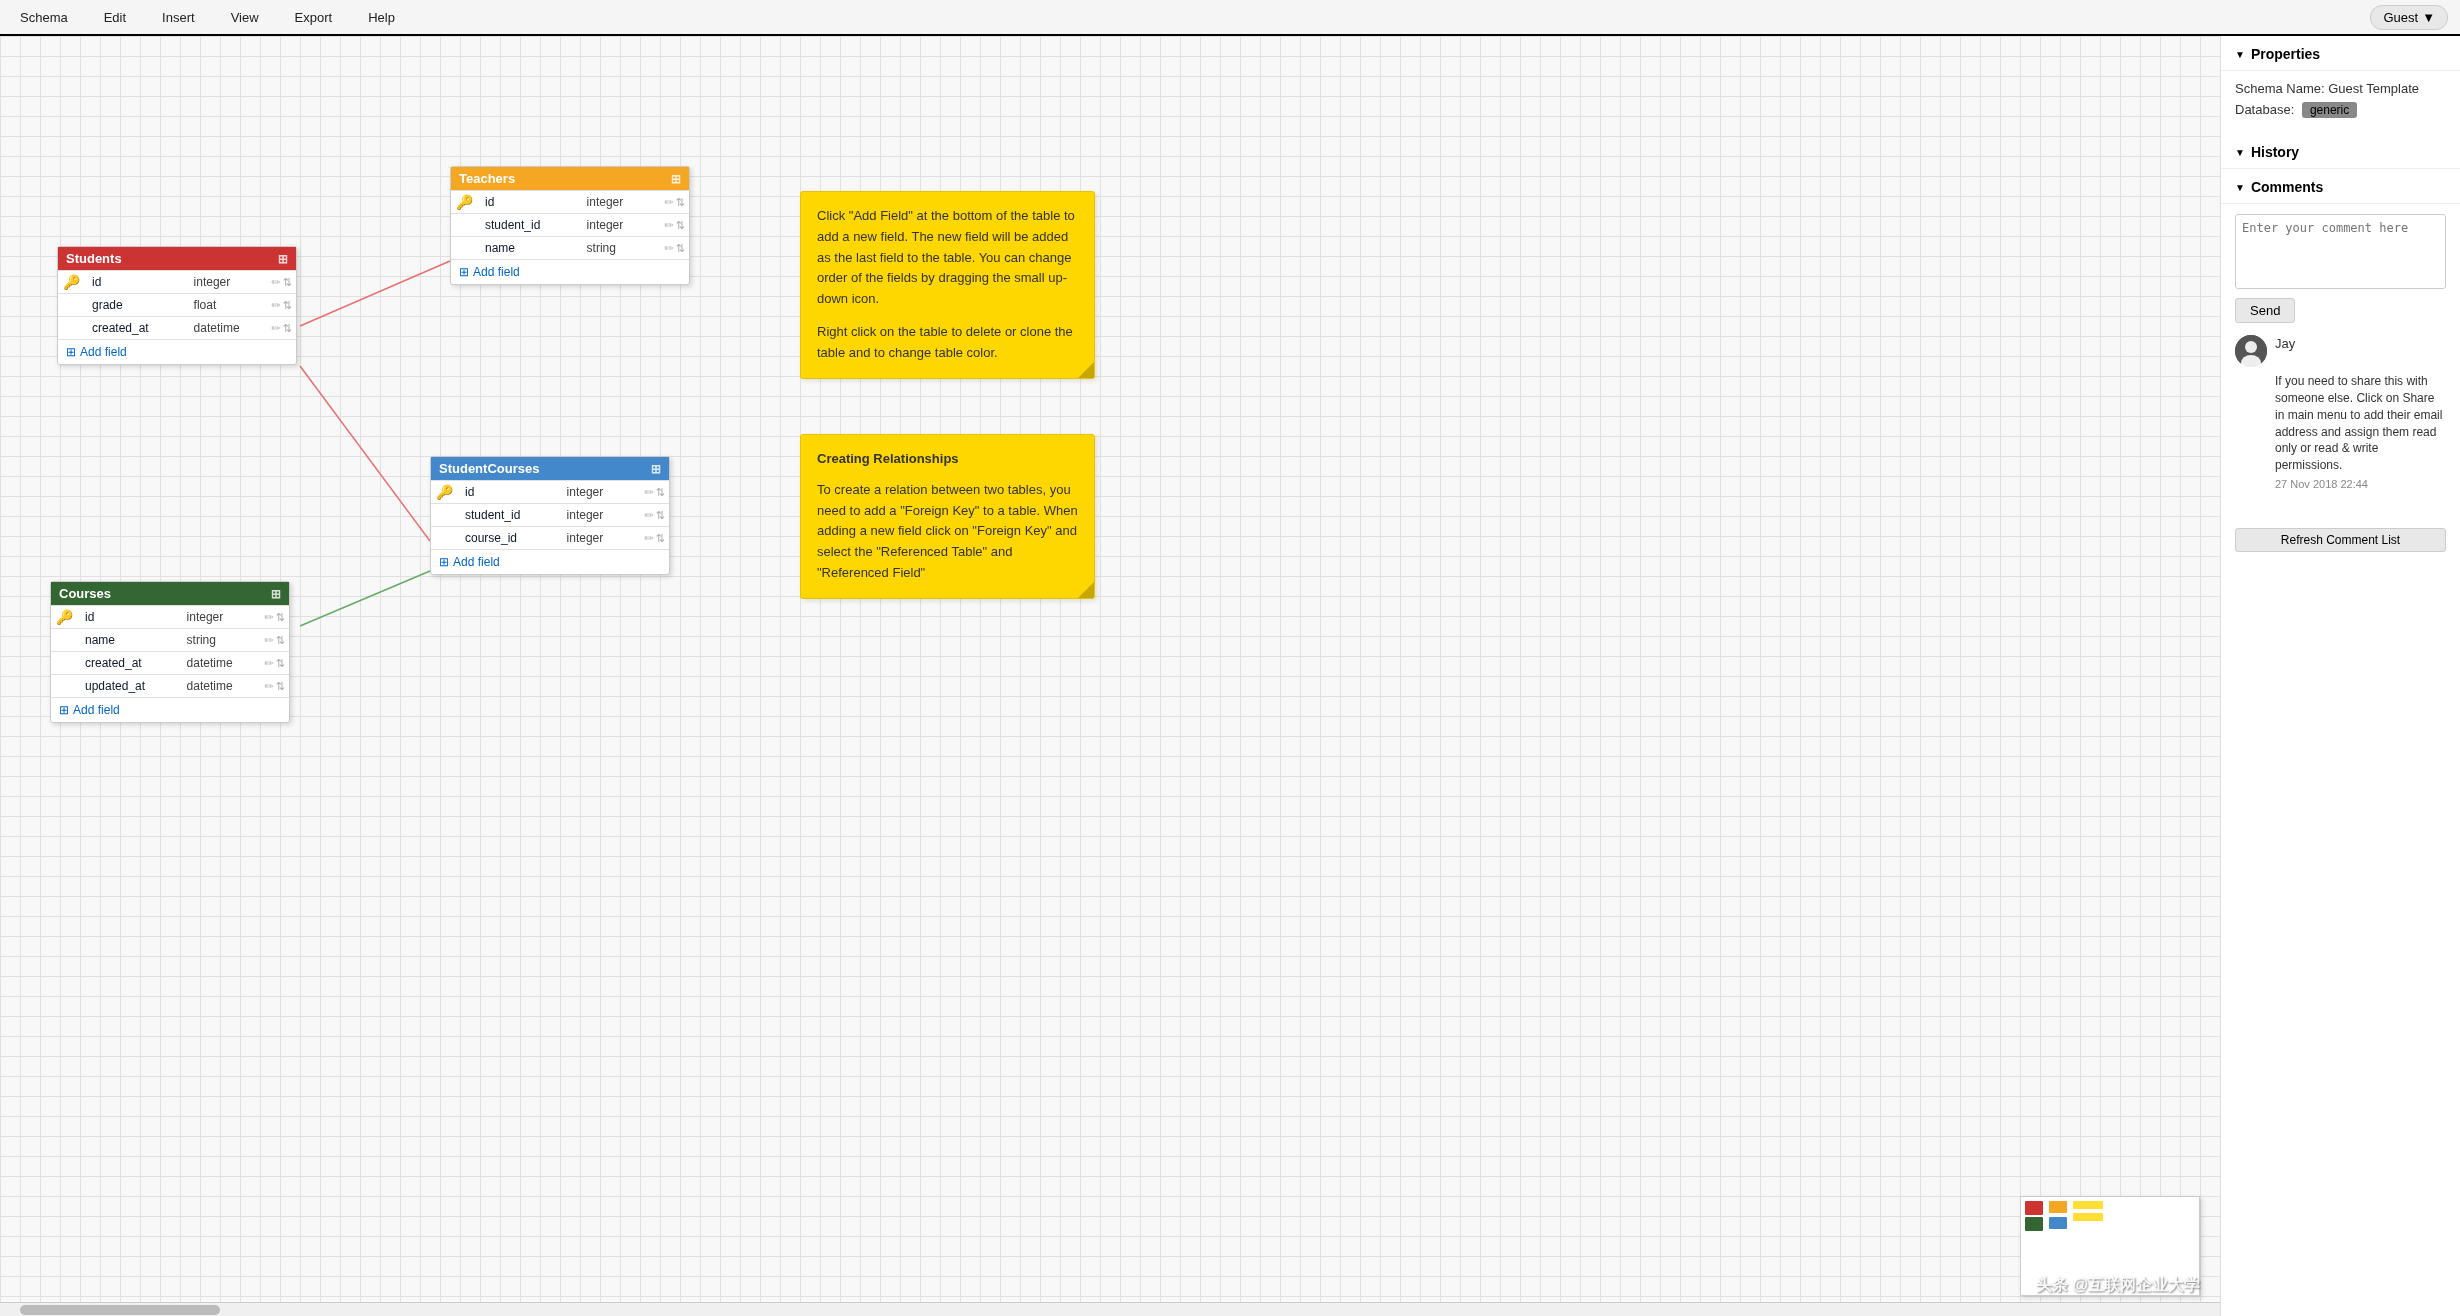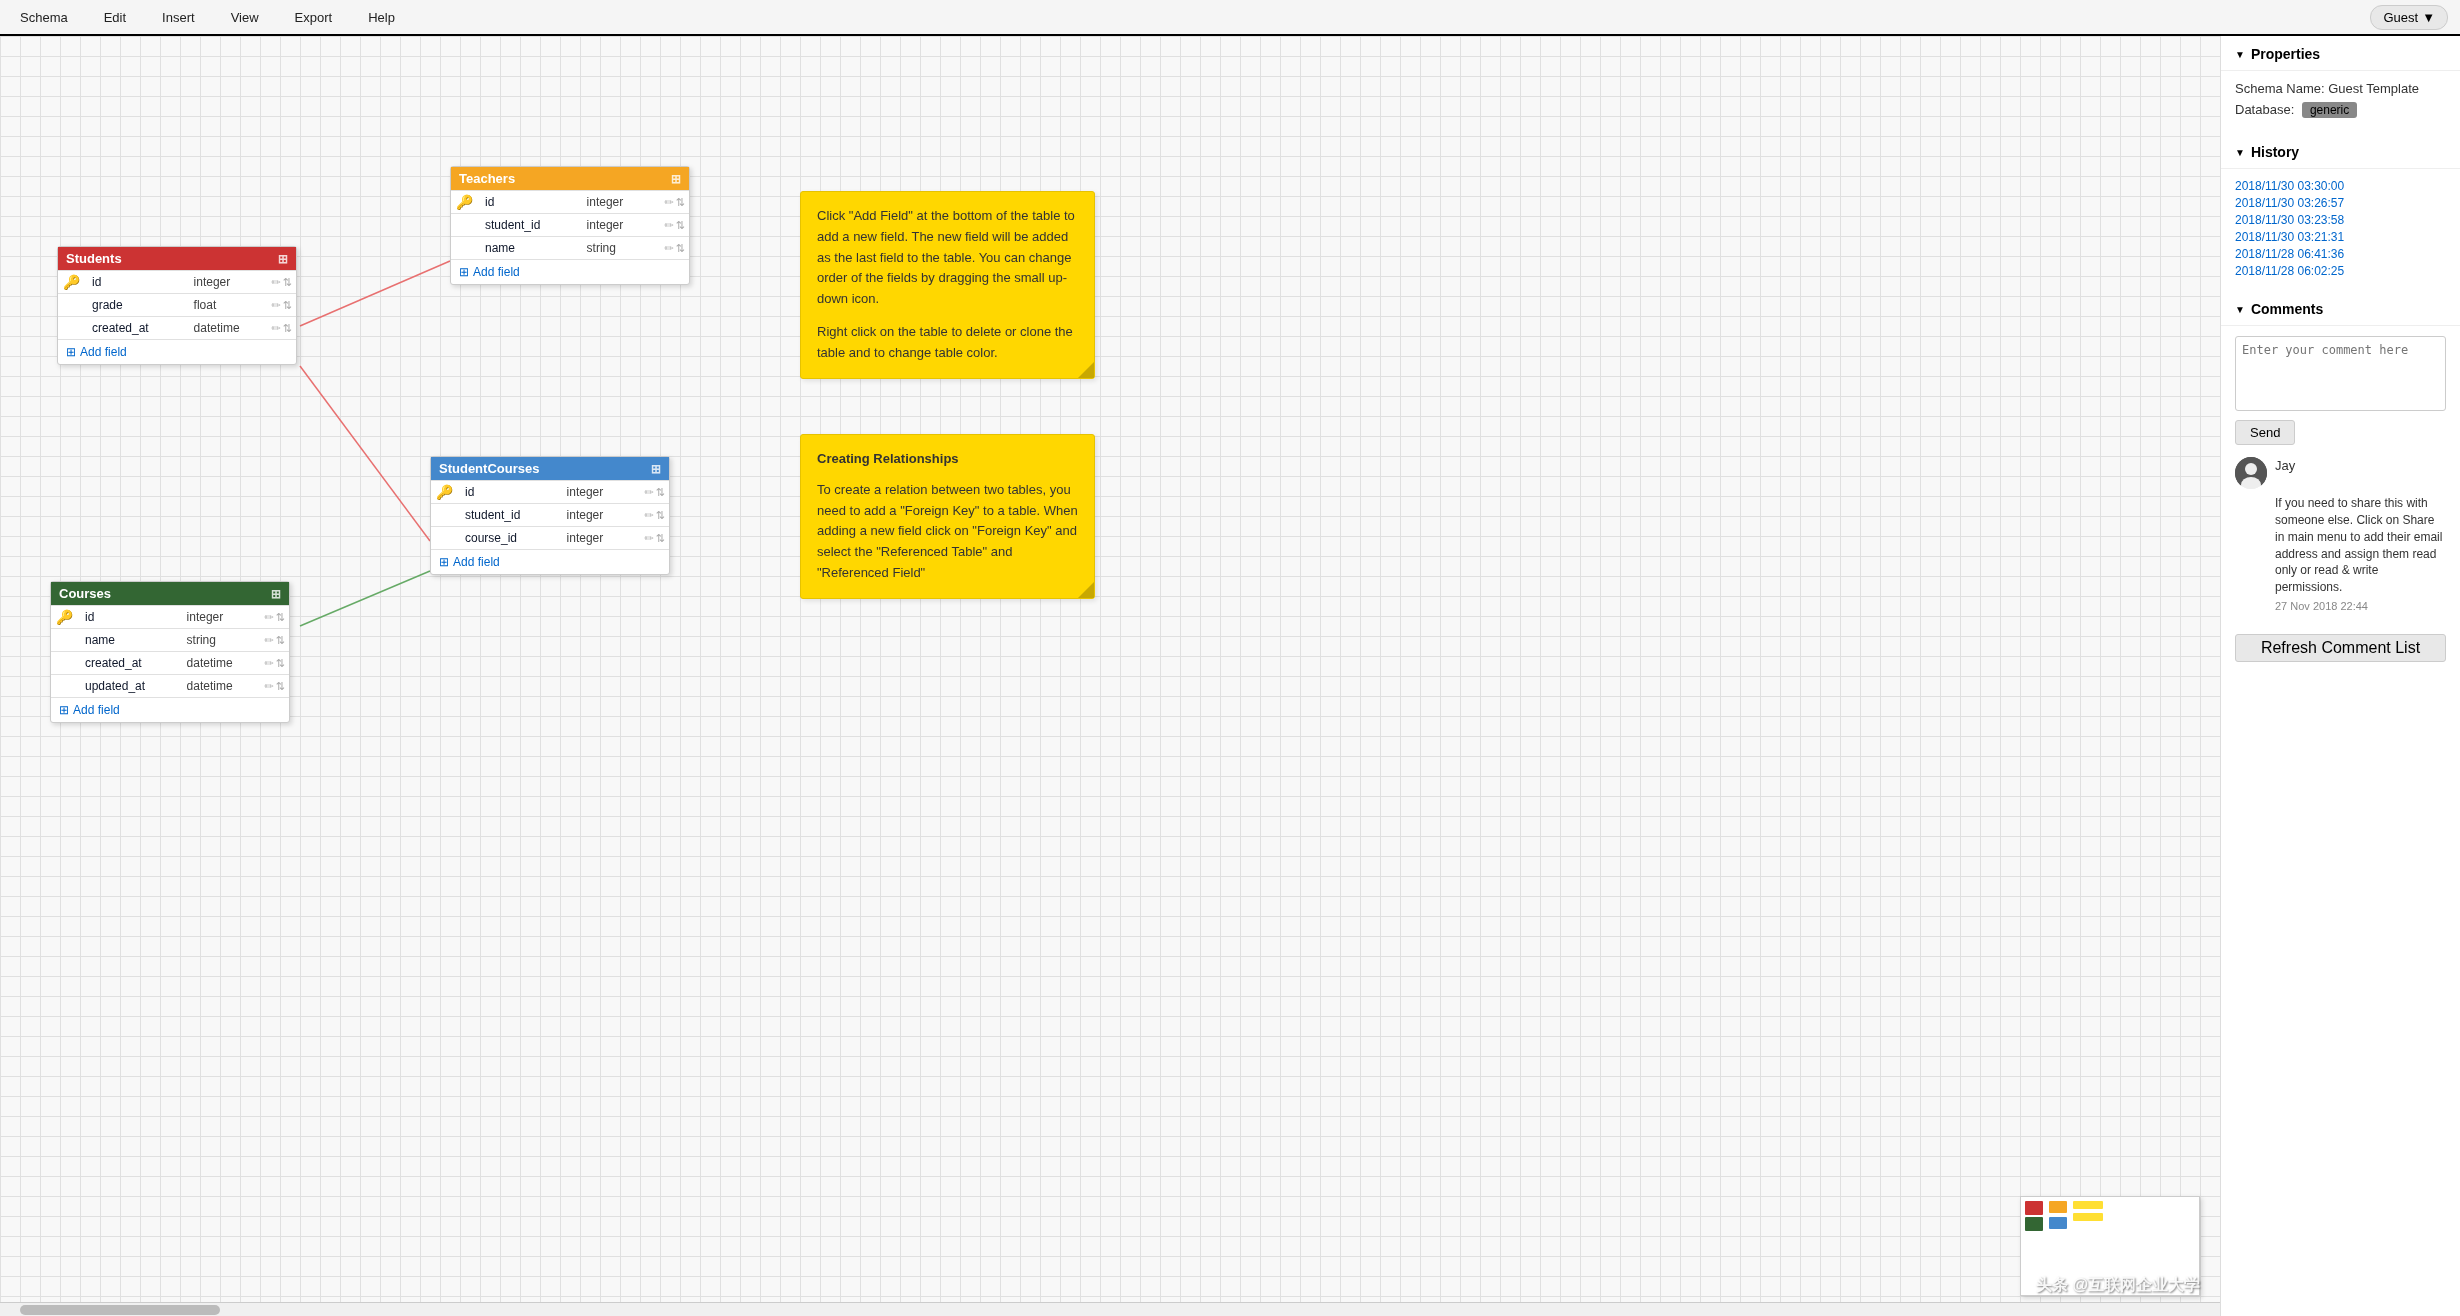--- a/index.html
+++ b/index.html
@@ -64,22 +64,22 @@
     .comment-item { display: flex; gap: 8px; margin-top: 12px; }
     .comment-avatar {
       width: 32px; height: 32px; background: #555; border-radius: 50%;
       display: flex; align-items: center; justify-content: center;
       color: white; font-size: 14px; font-weight: bold; flex-shrink: 0;
     }
     .comment-body { font-size: 12px; color: #333; line-height: 1.4; }
     .comment-author { font-weight: normal; font-size: 13px; margin-bottom: 20px; }
     .comment-time { color: #888; font-size: 11px; margin-top: 3px; }
     .refresh-btn {
-      margin: 10px 14px; background: #e8e8e8; border: 1px solid #ccc;
-      border-radius: 3px; padding: 4px 8px; cursor: pointer; font-size: 16px; text-align: center;
+      margin: 26px 14px; background: #e8e8e8; border: 1px solid #ccc;
+      border-radius: 3px; padding: 4px 8px; cursor: pointer; font-size: 12px; text-align: center;
     }
 
     
     .db-table {
       position: absolute; background: white; border: 1px solid #ccc;
       border-radius: 3px; box-shadow: 2px 2px 5px rgba(0,0,0,0.15); min-width: 240px;
     }
     .db-table-header {
       display: flex; align-items: center; justify-content: space-between;
       padding: 4px 8px; font-weight: bold; font-size: 13px; color: white; cursor: move;
@@ -383,28 +383,20 @@
           <span class="db-badge">generic</span>
         </div>
       </div>
     </div>
 
     <div>
       <div class="section-header">
         <span class="chevron">▼</span>
         <span>History</span>
       </div>
-      <div class="section-content">
-        <a class="history-link">2018/11/30 03:30:00</a>
-        <a class="history-link">2018/11/30 03:26:57</a>
-        <a class="history-link">2018/11/30 03:23:58</a>
-        <a class="history-link">2018/11/30 03:21:31</a>
-        <a class="history-link">2018/11/28 06:41:36</a>
-        <a class="history-link">2018/11/28 06:02:25</a>
-      </div>
     </div>
 
     <div>
       <div class="section-header">
         <span class="chevron">▼</span>
         <span>Comments</span>
       </div>
       <div class="section-content">
         <textarea class="comment-textarea" placeholder="Enter your comment here" style=""></textarea>
         <button class="send-btn">Send</button>

